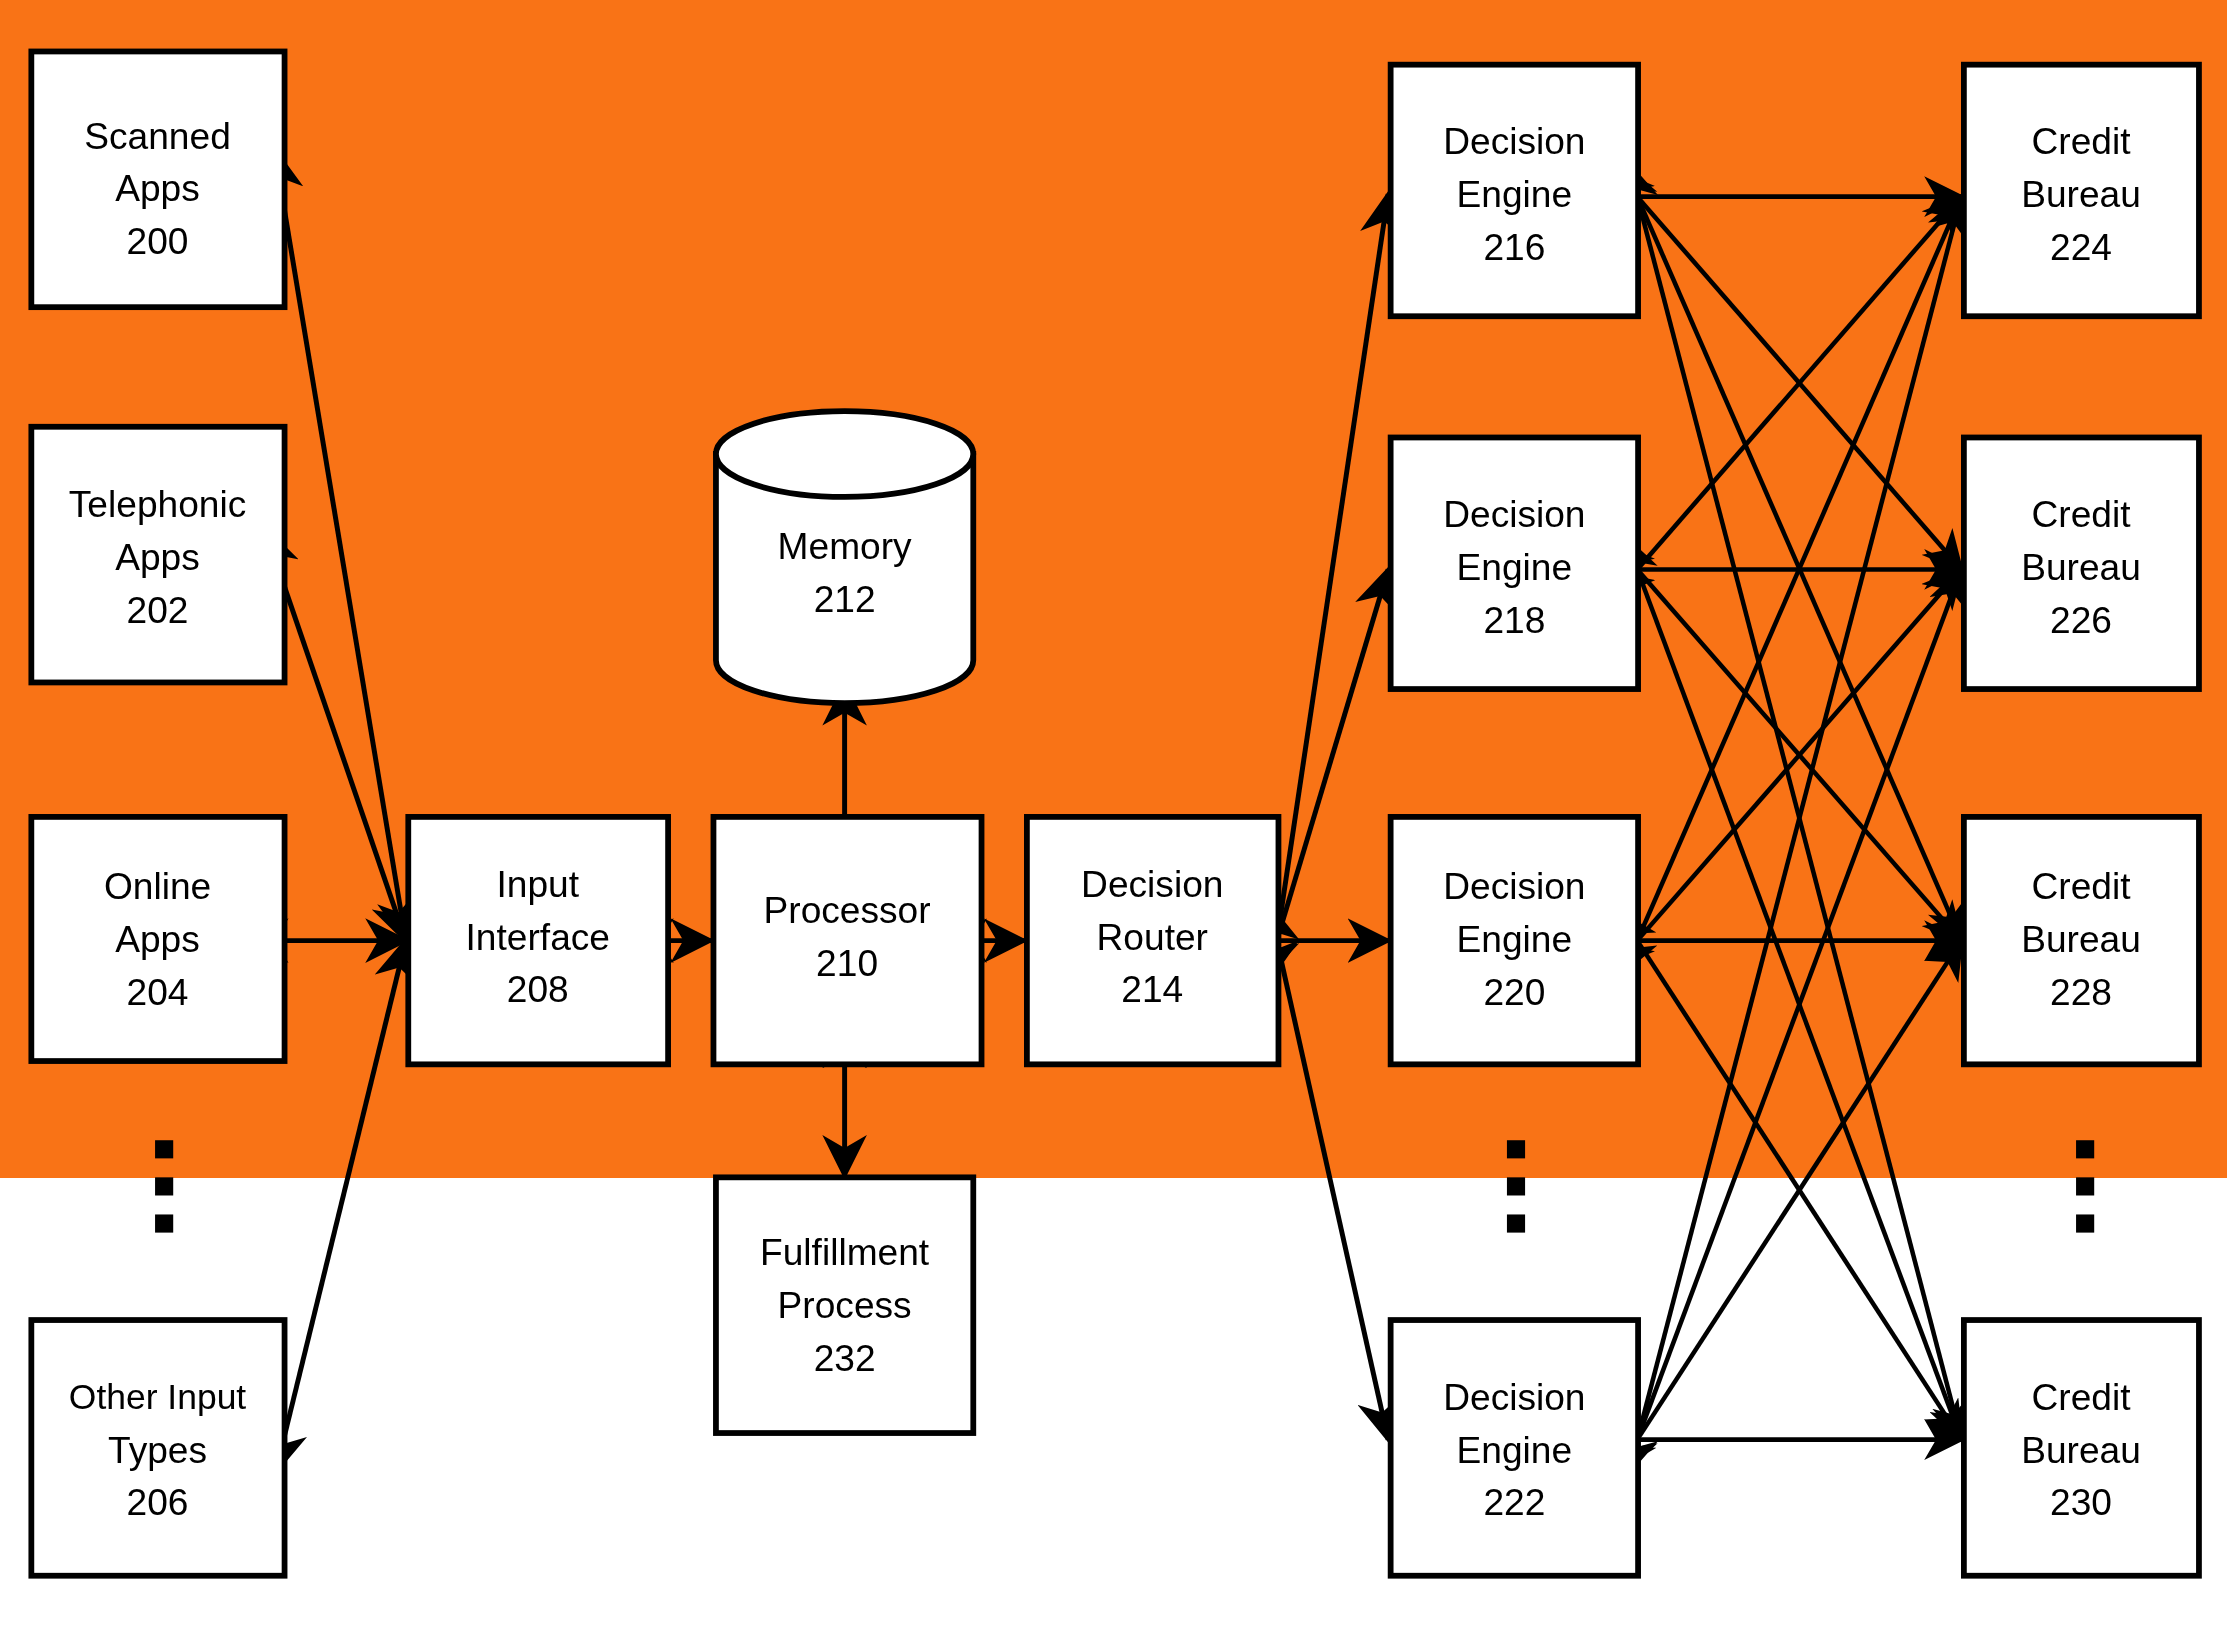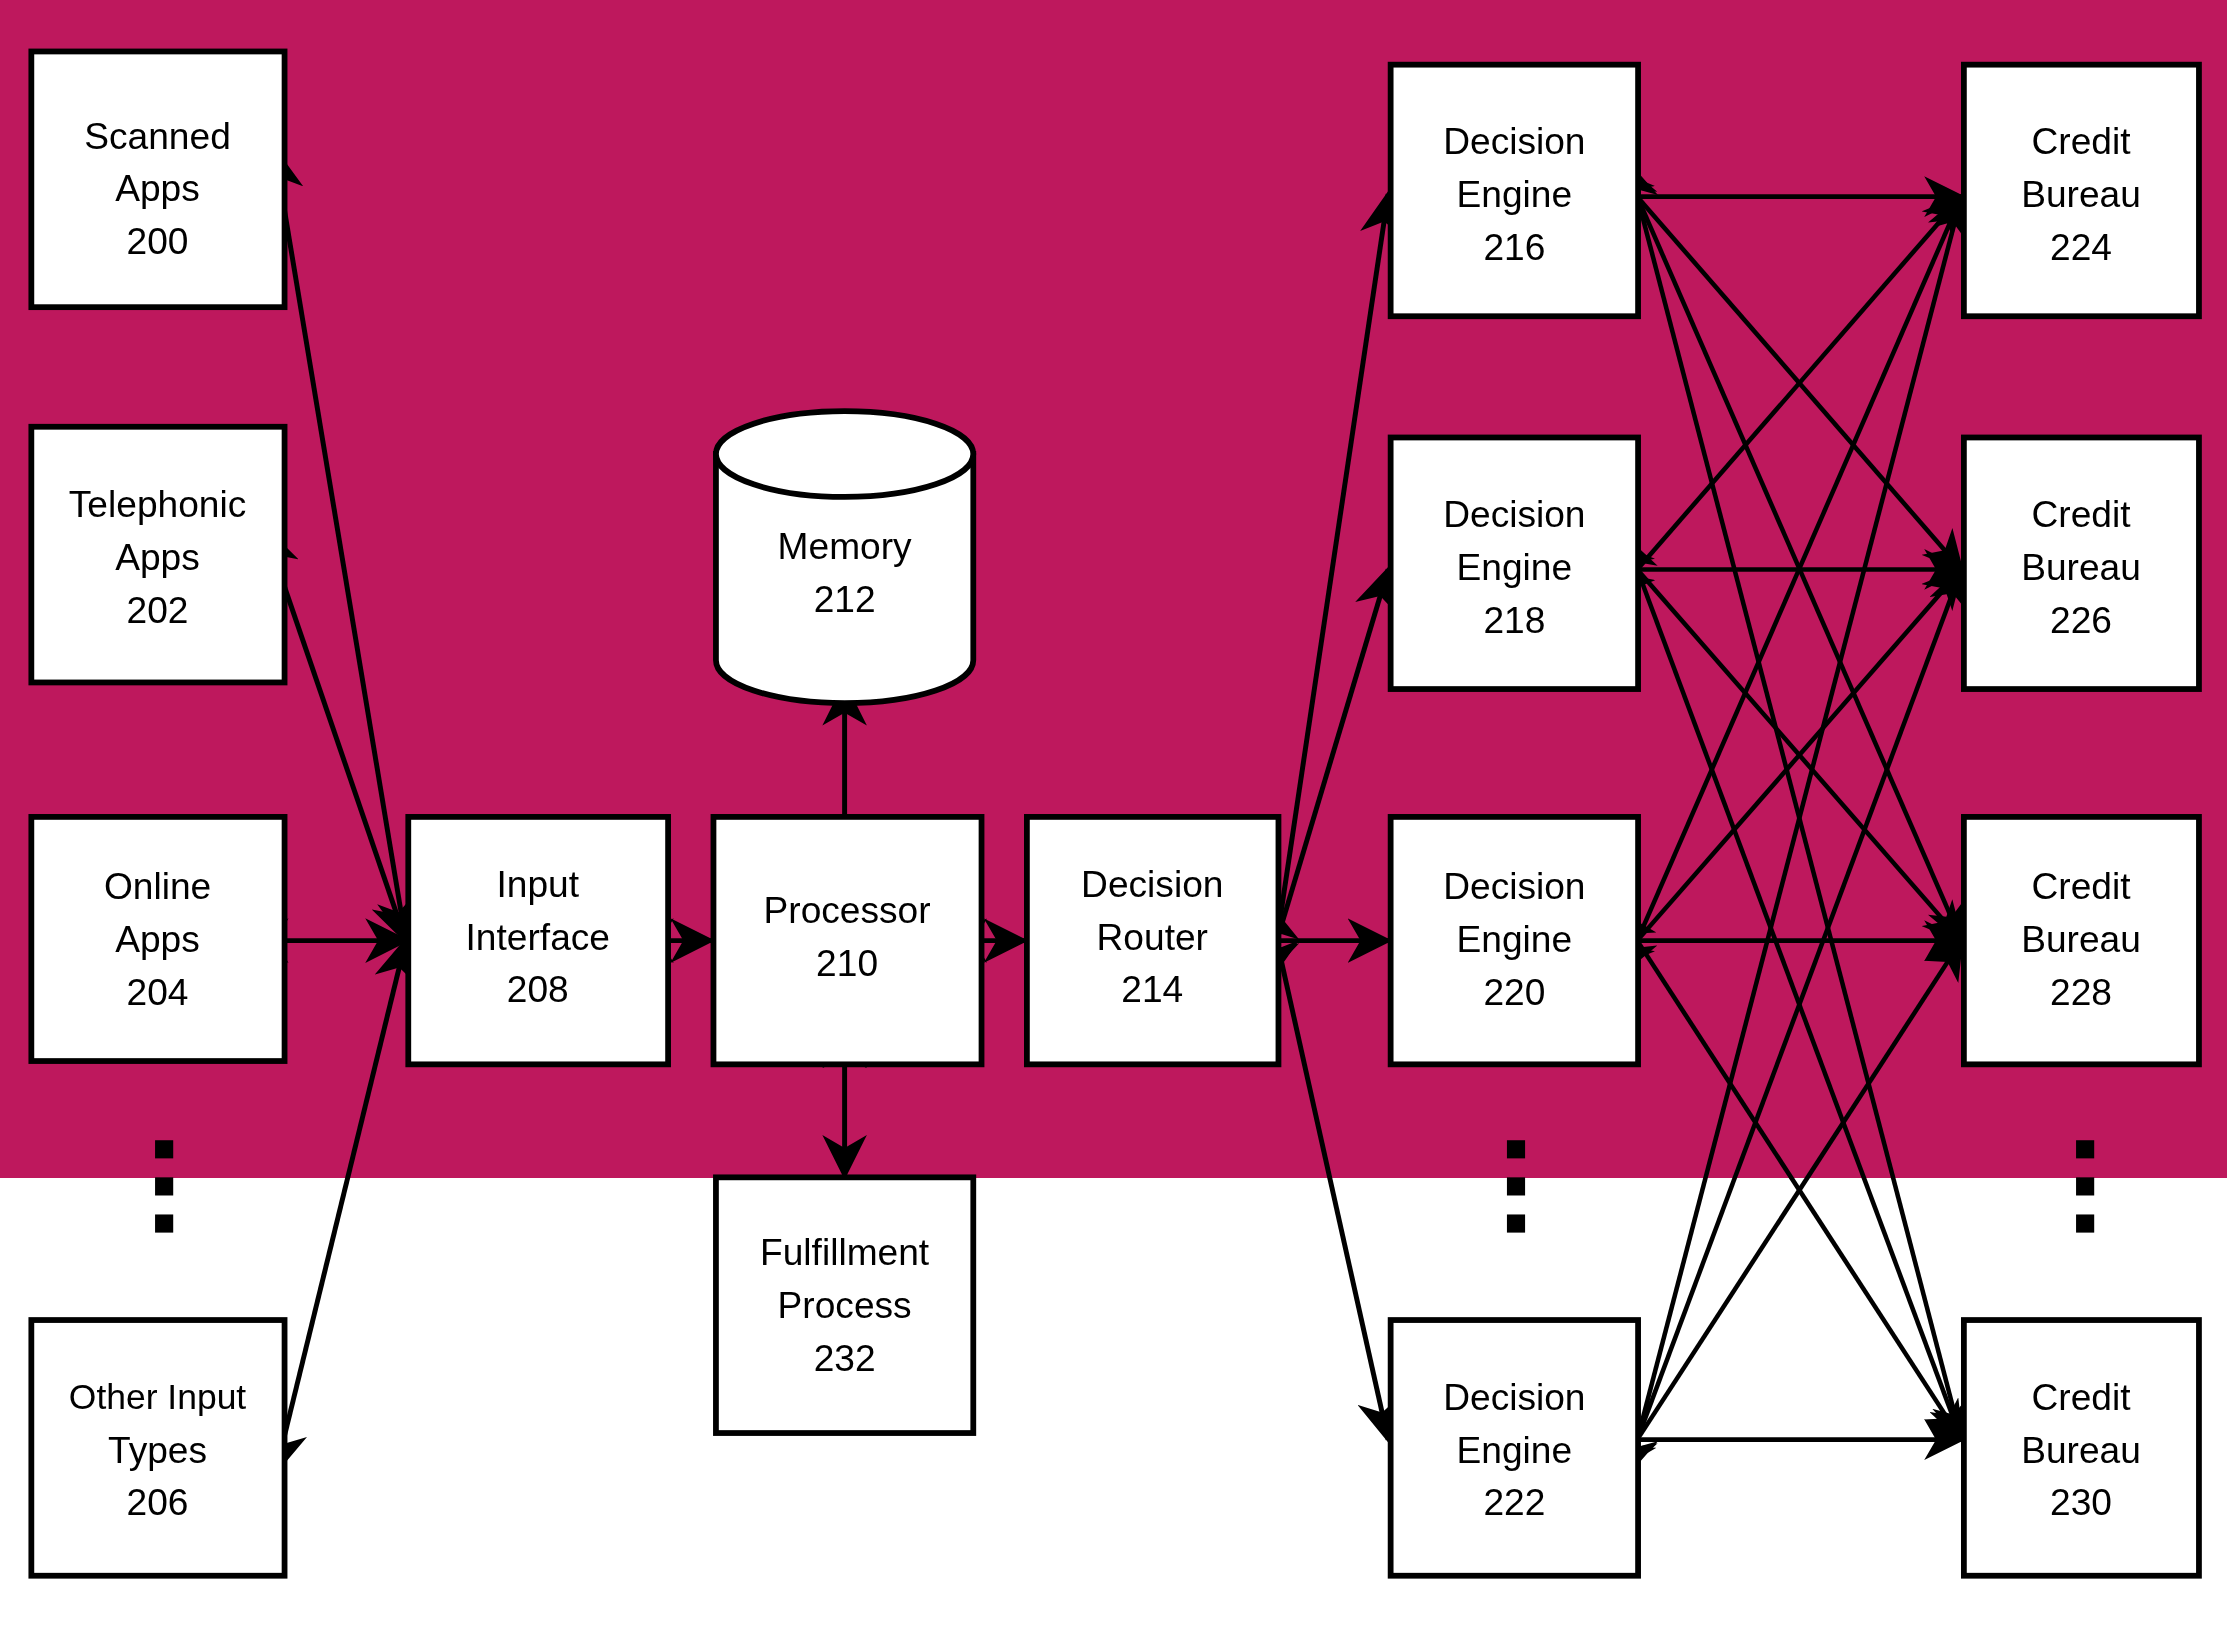--- a/index.html
+++ b/index.html
@@ -10,21 +10,21 @@
   body {
     width: 2227px;
     height: 1647px;
     font-family: "Liberation Sans", sans-serif;
     overflow: hidden;
   }
   #diagram-root {
     position: relative;
     width: 2227px;
     height: 1178px;
-    background: #be185d;
+    background: #f97316;
   }
   svg.diagram-svg {
     position: absolute;
     top: 0;
     left: 0;
     width: 2227px;
     height: 1647px;
     display: block;
   }
   .node-box {

